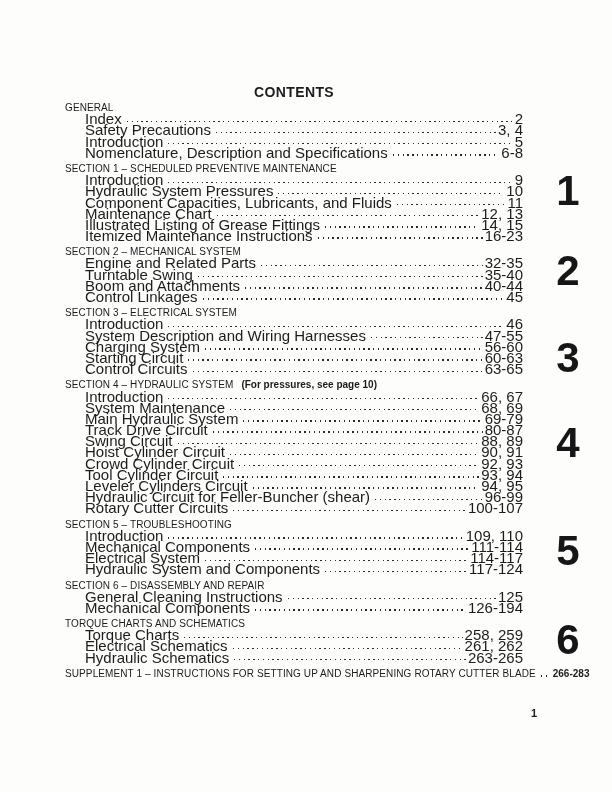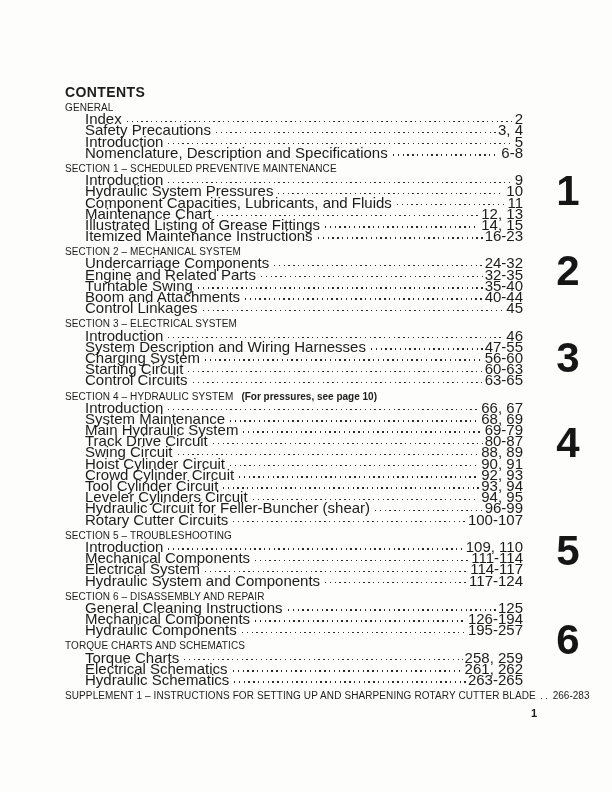--- a/index.html
+++ b/index.html
@@ -10,21 +10,21 @@
     font-family: "Liberation Sans", "DejaVu Sans", sans-serif;
     color: #1c1c1c;
     overflow: hidden;
   }
   .page {
     position: absolute; inset: 0;
     background: #fdfdfc;
   }
   .title {
     position: absolute; top: 84px; left: 65px; width: 458px;
-    text-align: left; font-weight: bold; font-size: 14px;
+    text-align: center; font-weight: bold; font-size: 14px;
     letter-spacing: 0.4px;
   }
   .toc {
     position: absolute; top: 102px; left: 65px; width: 458px;
   }
   .toc-section { margin-top: 5px; }
   .toc-section:first-child { margin-top: 0; }
   .hdr-row {
     display: flex; align-items: baseline;
     font-size: 10px; line-height: 11.2px; height: 11.2px;
@@ -37,21 +37,21 @@
     font-size: 15px; line-height: 11.2px; height: 11.2px;
     padding-left: 20px; white-space: nowrap;
   }
   .leader {
     flex: 1; height: 1.4px;
     align-self: flex-end; margin: 0 2px 2.4px 5px;
     background: repeating-linear-gradient(90deg, #2b2b2b 0 1.4px, transparent 1.4px 4.8px);
     min-width: 10px;
   }
   .pages { white-space: nowrap; }
-  .pages.bold { font-weight: normal; }
+  .pages.bold { font-weight: bold; }
   .tabnum {
     position: absolute; left: 546px; width: 44px;
     text-align: center;
     font-size: 42px; font-weight: bold; line-height: 1;
     color: #161616;
   }
   .pageno {
     position: absolute; top: 707px; left: 497px; width: 40px;
     text-align: right; font-weight: bold; font-size: 11px;
   }
@@ -122,25 +122,20 @@
           <span class="label">Itemized Maintenance Instructions</span>
           <span class="leader"></span>
           <span class="pages">16-23</span>
         </div>
       </section>
       <section class="toc-section">
         <div class="hdr-row">
           <span class="hdr">SECTION 2 – MECHANICAL SYSTEM</span>
         </div>
         <div class="row">
-          <span class="label">Undercarriage Components</span>
-          <span class="leader"></span>
-          <span class="pages">24-32</span>
-        </div>
-        <div class="row">
           <span class="label">Engine and Related Parts</span>
           <span class="leader"></span>
           <span class="pages">32-35</span>
         </div>
         <div class="row">
           <span class="label">Turntable Swing</span>
           <span class="leader"></span>
           <span class="pages">35-40</span>
         </div>
         <div class="row">
@@ -276,25 +271,20 @@
         </div>
         <div class="row">
           <span class="label">General Cleaning Instructions</span>
           <span class="leader"></span>
           <span class="pages">125</span>
         </div>
         <div class="row">
           <span class="label">Mechanical Components</span>
           <span class="leader"></span>
           <span class="pages">126-194</span>
-        </div>
-        <div class="row">
-          <span class="label">Hydraulic Components</span>
-          <span class="leader"></span>
-          <span class="pages">195-257</span>
         </div>
       </section>
       <section class="toc-section">
         <div class="hdr-row">
           <span class="hdr">TORQUE CHARTS AND SCHEMATICS</span>
         </div>
         <div class="row">
           <span class="label">Torque Charts</span>
           <span class="leader"></span>
           <span class="pages">258, 259</span>

